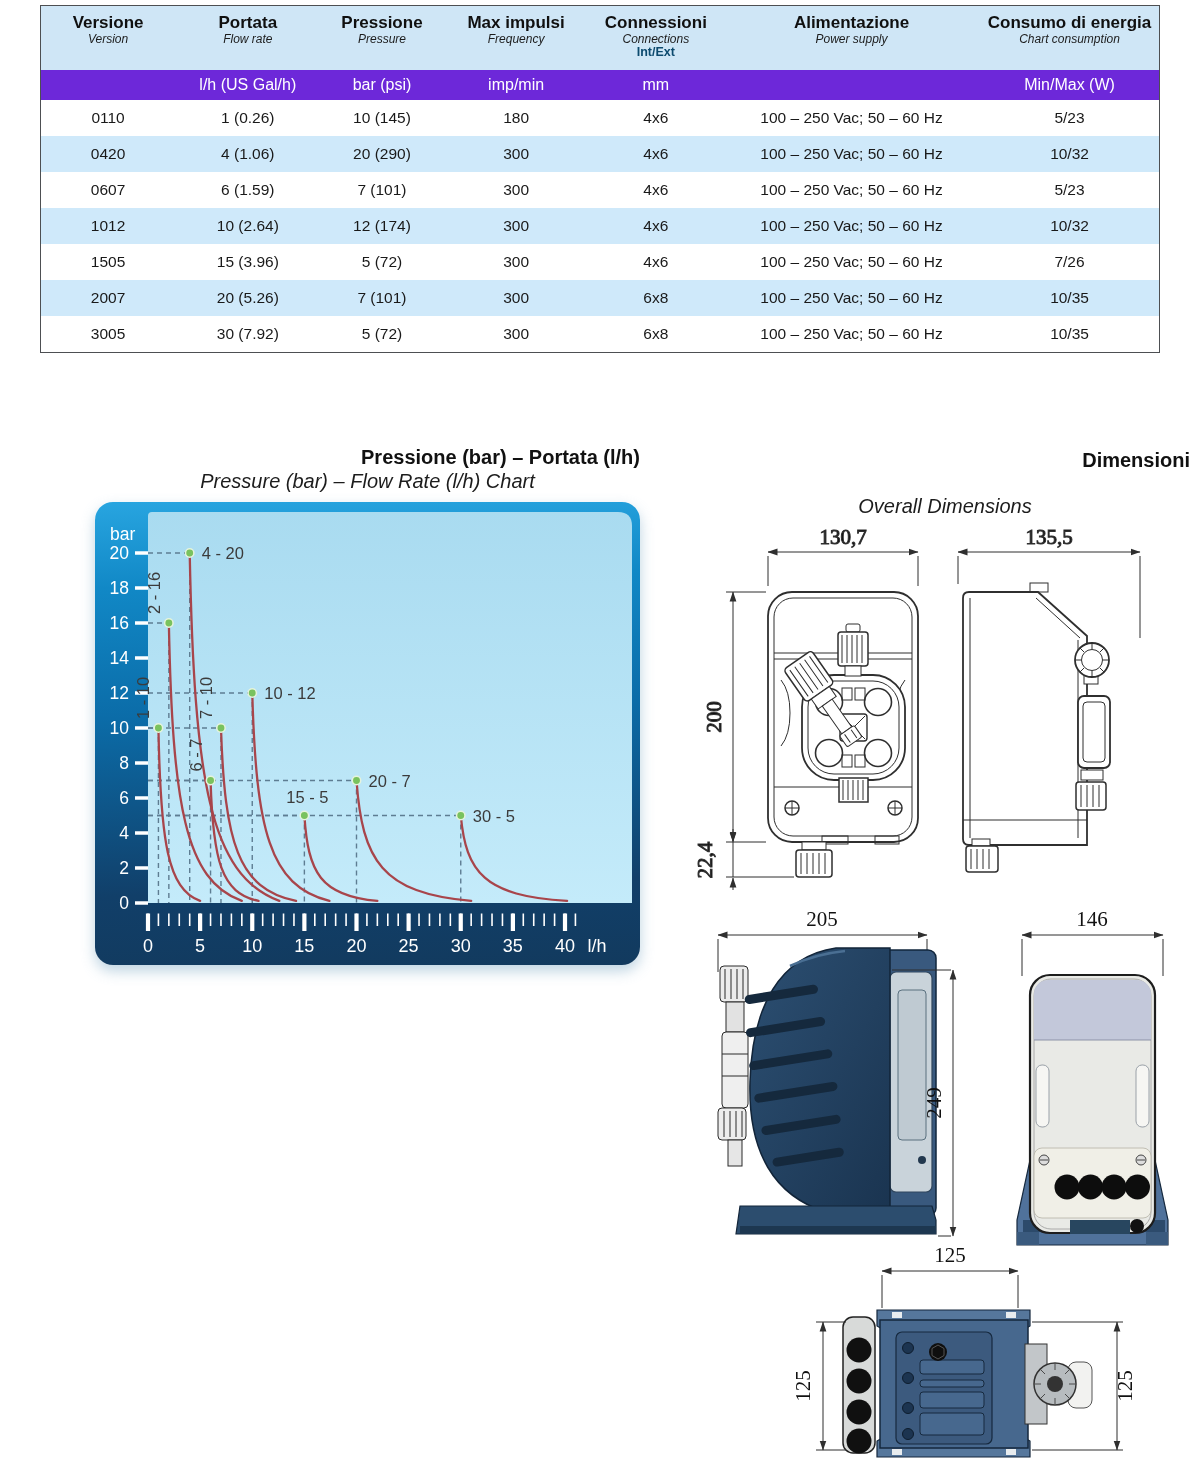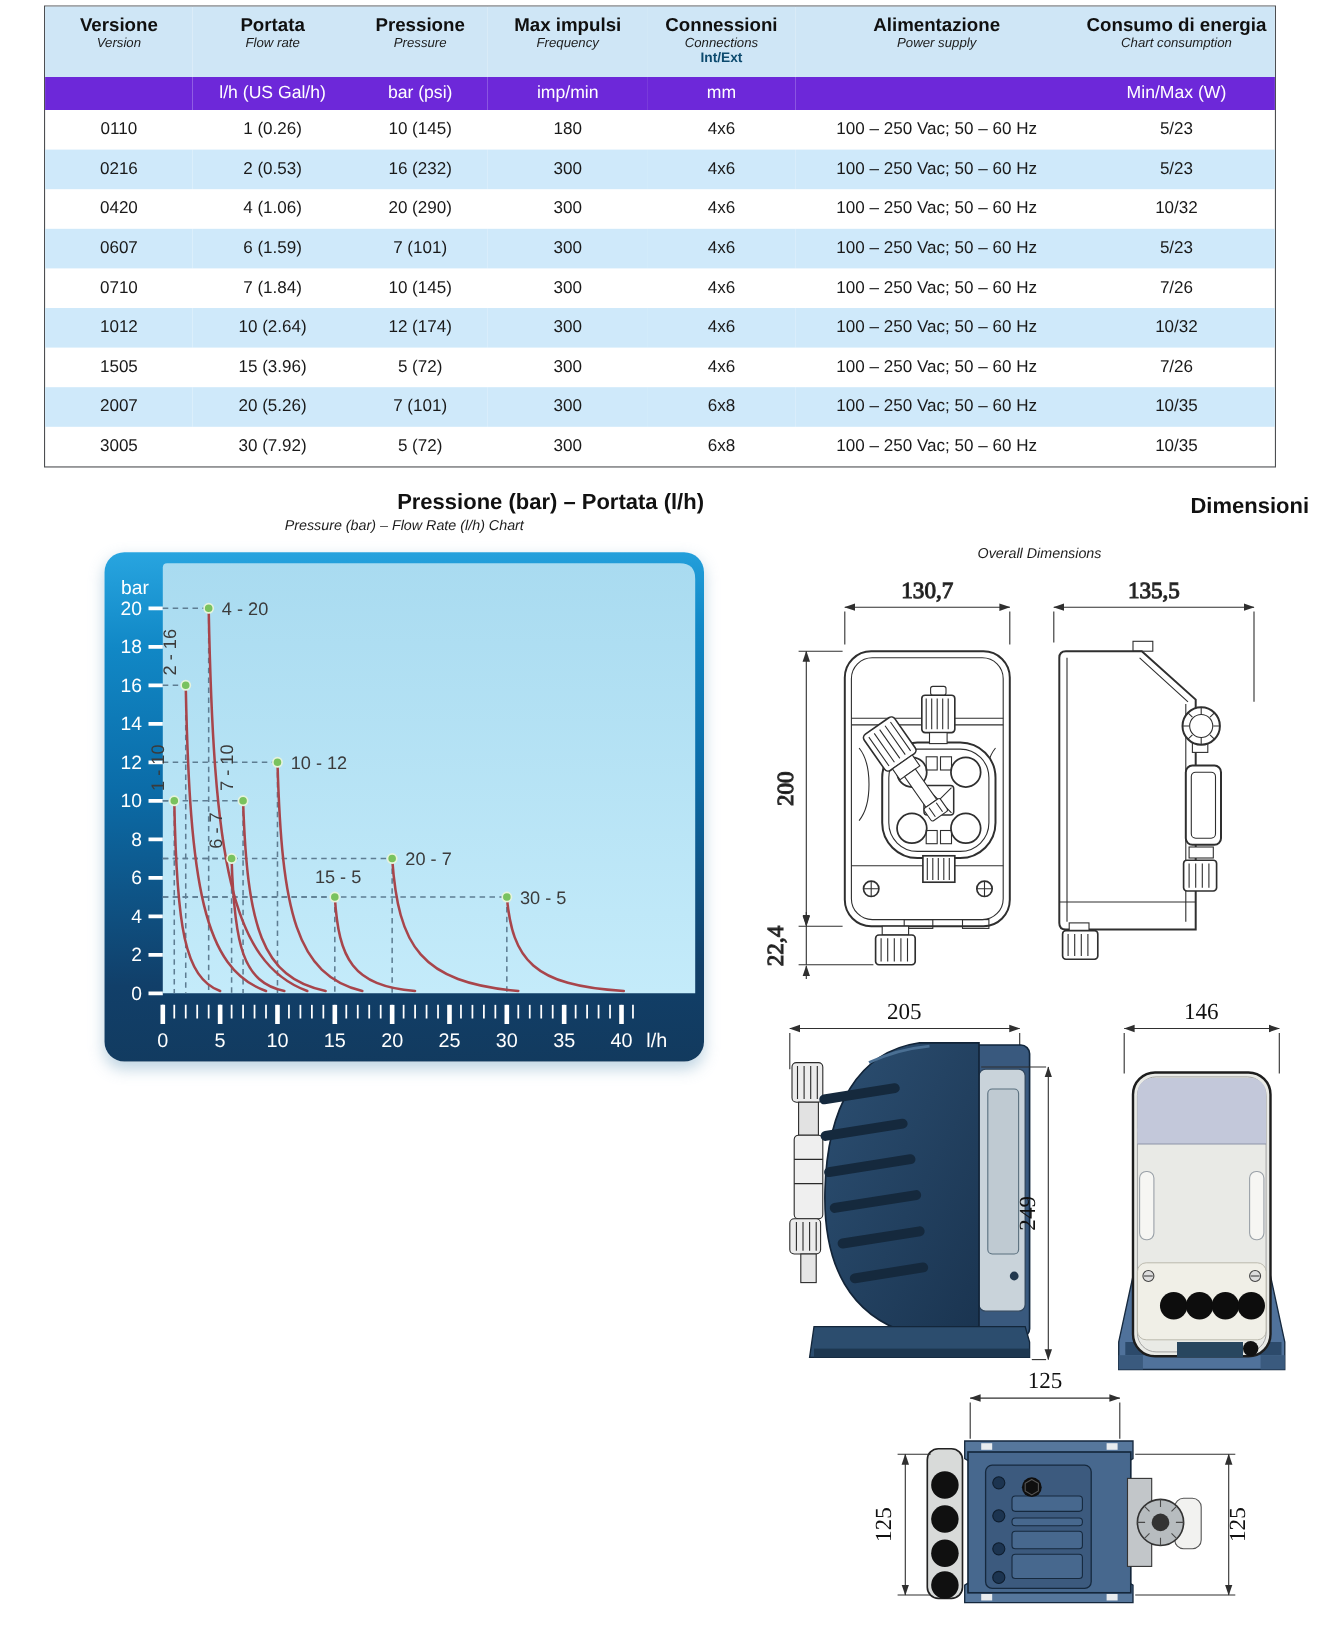--- a/index.html
+++ b/index.html
@@ -10,21 +10,21 @@
   table.specs{border-collapse:collapse;width:100%;table-layout:fixed;}
   table.specs thead th{background:#cfe6f6;vertical-align:top;padding:7px 2px 5px;height:52px;}
   .h-it{font-weight:bold;font-size:17px;color:#101010;line-height:1.15;}
   .h-en{font-style:italic;font-weight:normal;font-size:12px;color:#1c1c1c;line-height:1.15;}
   .h-sub{font-size:12.5px;color:#0c4a6e;line-height:1.1;}
   tr.units td{background:#6d28d9;color:#fff;font-size:16px;text-align:center;height:30px;padding:0;}
   tbody td{font-size:15.5px;text-align:center;height:36px;padding:0 2px;}
   tbody tr:nth-child(even) td{background:#cfe9fa;}
   
   .sec-title{position:absolute;text-align:right;font-weight:bold;font-size:20px;color:#111;}
-  .sec-sub{position:absolute;text-align:center;font-style:italic;font-size:13px;color:#1c1c1c;}
+  .sec-sub{position:absolute;text-align:center;font-style:italic;font-size:20px;color:#1c1c1c;}
   
   #chart-panel{position:absolute;left:95px;top:502px;width:545px;height:463px;border-radius:18px;
     background:linear-gradient(178deg,#28a5e0 0%,#1188c6 18%,#0b6ca8 45%,#113f69 82%,#123a5e 100%);
     box-shadow:0 6px 14px rgba(110,160,190,.45);}
   #chart-svg{position:absolute;left:0;top:0;}
   .yt{fill:#fff;font-size:17.5px;font-family:"Liberation Sans",sans-serif;}
   .xt{fill:#fff;font-size:18px;font-family:"Liberation Sans",sans-serif;}
   .pl{fill:#3b3b3b;font-size:16.5px;font-family:"Liberation Sans",sans-serif;}
   
   #dims-svg{position:absolute;left:640px;top:520px;}
@@ -93,54 +93,36 @@
           <tr>
             <td>0110</td>
             <td>1 (0.26)</td>
             <td>10 (145)</td>
             <td>180</td>
             <td>4x6</td>
             <td>100 – 250 Vac;  50 – 60 Hz</td>
             <td>5/23</td>
           </tr>
           <tr>
-            <td>0216</td>
-            <td>2 (0.53)</td>
-            <td>16 (232)</td>
-            <td>300</td>
-            <td>4x6</td>
-            <td>100 – 250 Vac;  50 – 60 Hz</td>
-            <td>5/23</td>
-          </tr>
-          <tr>
             <td>0420</td>
             <td>4 (1.06)</td>
             <td>20 (290)</td>
             <td>300</td>
             <td>4x6</td>
             <td>100 – 250 Vac;  50 – 60 Hz</td>
             <td>10/32</td>
           </tr>
           <tr>
             <td>0607</td>
             <td>6 (1.59)</td>
             <td>7 (101)</td>
             <td>300</td>
             <td>4x6</td>
             <td>100 – 250 Vac;  50 – 60 Hz</td>
             <td>5/23</td>
-          </tr>
-          <tr>
-            <td>0710</td>
-            <td>7 (1.84)</td>
-            <td>10 (145)</td>
-            <td>300</td>
-            <td>4x6</td>
-            <td>100 – 250 Vac;  50 – 60 Hz</td>
-            <td>7/26</td>
           </tr>
           <tr>
             <td>1012</td>
             <td>10 (2.64)</td>
             <td>12 (174)</td>
             <td>300</td>
             <td>4x6</td>
             <td>100 – 250 Vac;  50 – 60 Hz</td>
             <td>10/32</td>
           </tr>

